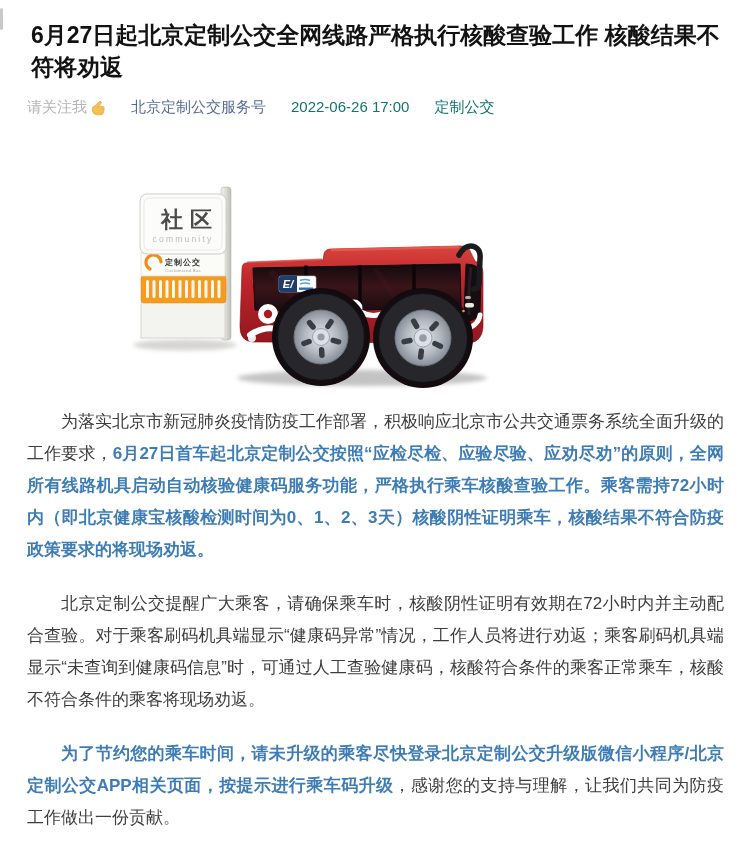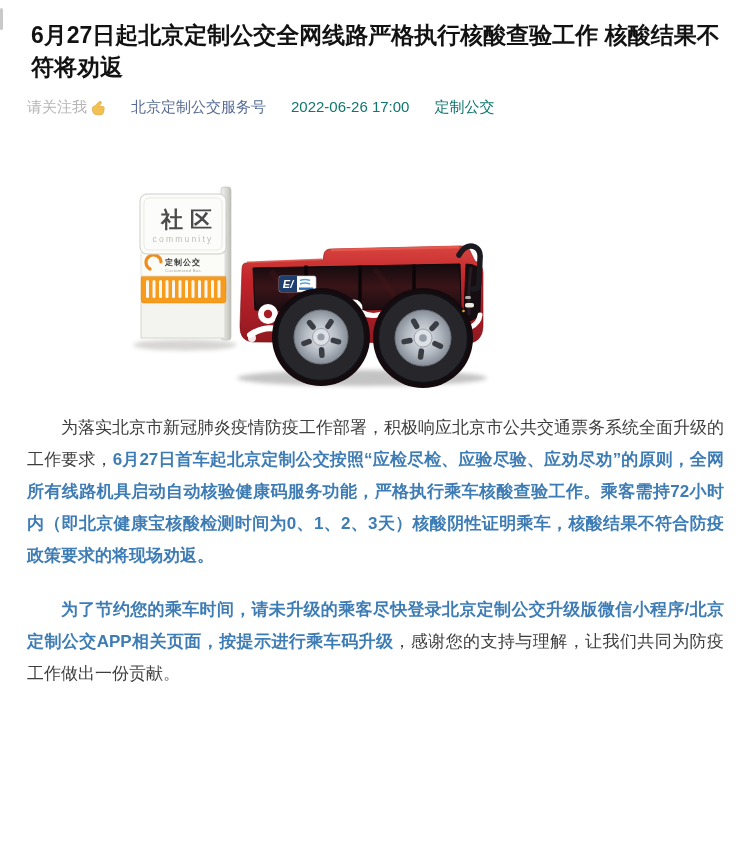--- a/index.html
+++ b/index.html
@@ -8,21 +8,21 @@
   .scrollbar{position:absolute;left:0;top:8px;width:3px;height:22px;background:#c9c9c9;border-radius:2px;}
   h1.title{margin:4px;padding:15px 27px 0;width:697px;font-size:23px;line-height:32px;
            font-weight:700;color:#121212;letter-spacing:0;}
   .byline{margin:15px 27px 5px;display:flex;align-items:flex-start;gap:25px;font-size:15px;color:#9c9c9c;white-space:nowrap;}
   .follow{display:inline-flex;align-items:center;gap:3px;color:#b5b5b5;cursor:pointer;}
   .hand{width:16px;height:16px;display:inline-block;}
   .account{color:#576b95;text-decoration:none;font-size:15px;cursor:pointer;}
   .meta{color:#0f766e;}
   figure.hero{margin:48px 0 0 113px;padding:0;width:392px;height:235px;position:relative;}
   .body-text{padding:0 27px;}
-  .para{margin:12px 0 22px;font-size:17px;line-height:32px;text-align:justify;text-indent:2em;color:#3d3d3d;}
+  .para{margin:6px 0 22px;font-size:17px;line-height:32px;text-align:justify;text-indent:2em;color:#3d3d3d;}
   .para span.normal{color:#3d3d3d;font-weight:400;}
   .para span.blue-bold{color:#3e7cb5;font-weight:700;}
 </style>
 </head>
 <body>
 
 <div class="page">
 
   <div class="scrollbar"></div>
 
@@ -211,16 +211,17 @@
         <path d="M340,90 Q347,78 356,82 Q362,85 361,94 L360,118 Q360,124 354,124" stroke="#1b1b1f" stroke-width="5.5" fill="none" stroke-linecap="round"></path>
         <rect x="346" y="138" width="9" height="4.5" rx="2" fill="#efeadf"></rect>
         <rect x="346" y="131" width="6" height="3" rx="1.5" fill="#d8d3c8" opacity="0.8"></rect>
         <circle cx="344.5" cy="146" r="1.3" fill="#e8a02a"></circle>
       </g>
     </svg>
   </figure>
 
   <div class="body-text">
       <p class="para"><span class="normal">为落实北京市新冠肺炎疫情防疫工作部署，积极响应北京市公共交通票务系统全面升级的工作要求，</span><span class="blue-bold">6月27日首车起北京定制公交按照“应检尽检、应验尽验、应劝尽劝”的原则，全网所有线路机具启动自动核验健康码服务功能，严格执行乘车核酸查验工作。乘客需持72小时内（即北京健康宝核酸检测时间为0、1、2、3天）核酸阴性证明乘车，核酸结果不符合防疫政策要求的将现场劝返。</span></p>
+      <p class="para"><span class="normal">北京定制公交提醒广大乘客，请确保乘车时，核酸阴性证明有效期在72小时内并主动配合查验。对于乘客刷码机具端显示“健康码异常”情况，工作人员将进行劝返；乘客刷码机具端显示“未查询到健康码信息”时，可通过人工查验健康码，核酸符合条件的乘客正常乘车，核酸不符合条件的乘客将现场劝返。</span></p>
       <p class="para"><span class="blue-bold">为了节约您的乘车时间，请未升级的乘客尽快登录北京定制公交升级版微信小程序/北京定制公交APP相关页面，按提示进行乘车码升级</span><span class="normal">，感谢您的支持与理解，让我们共同为防疫工作做出一份贡献。</span></p>
     </div>
 
 </div>
 
 </body></html>

